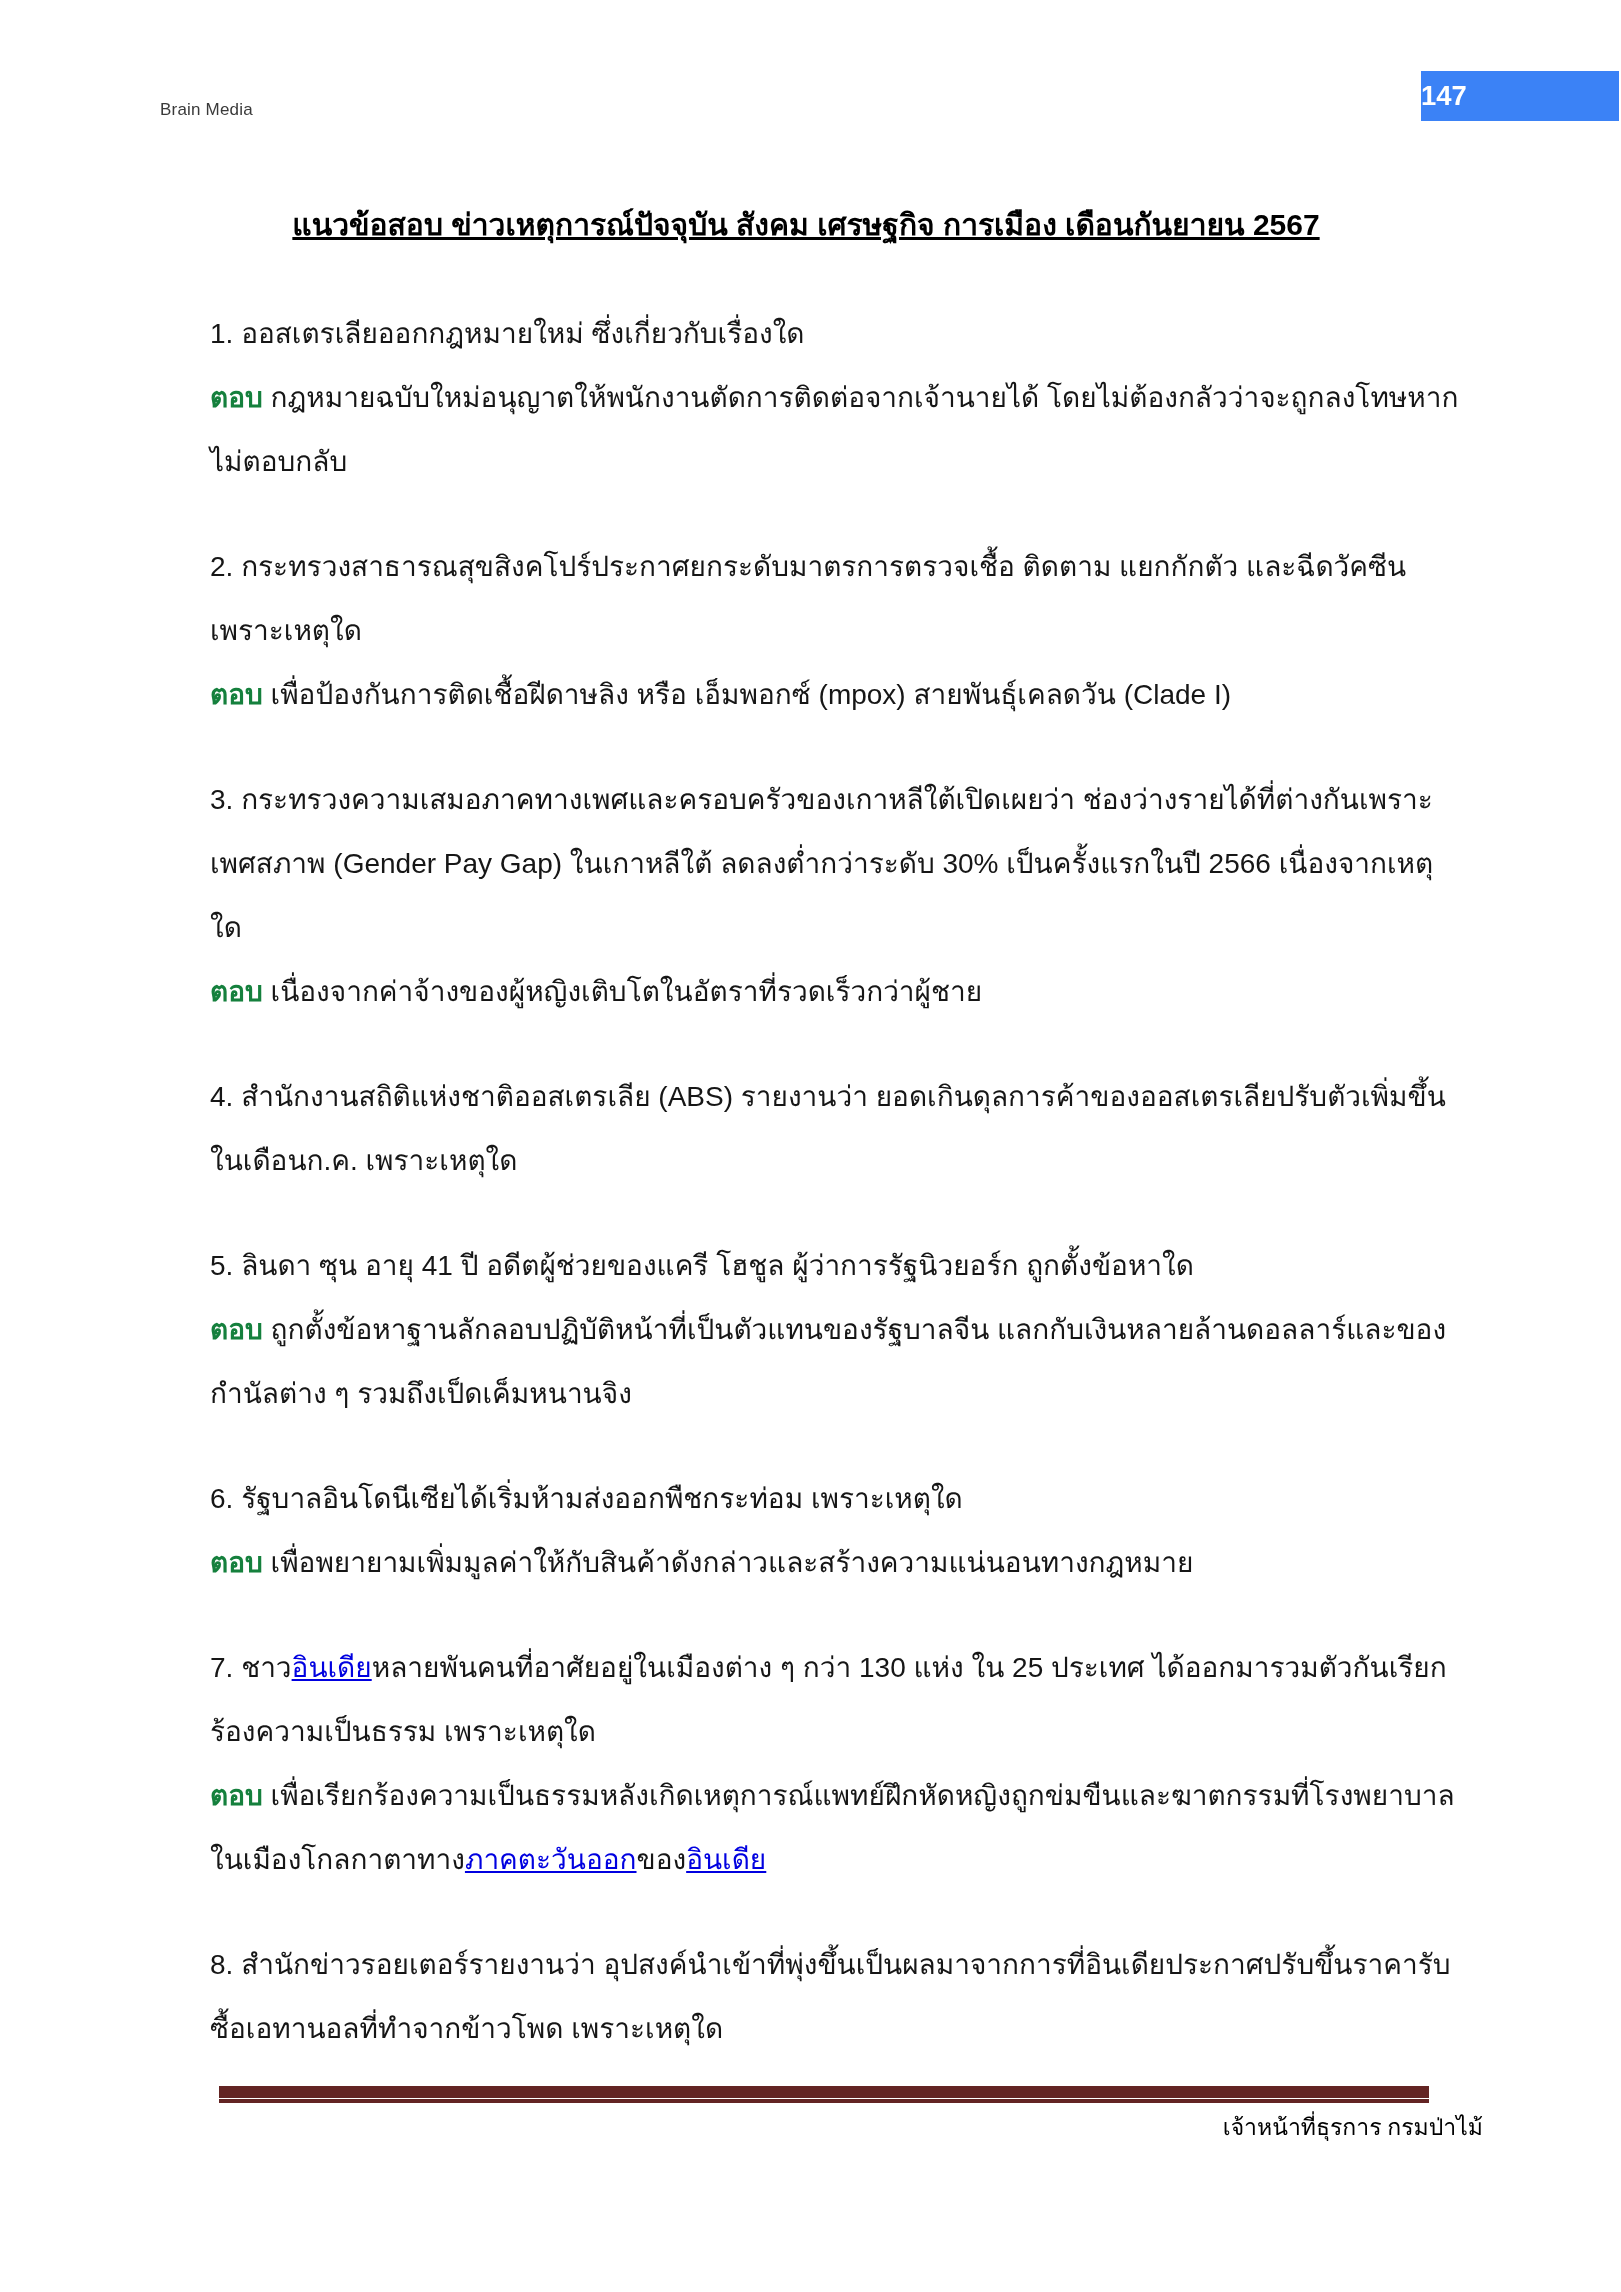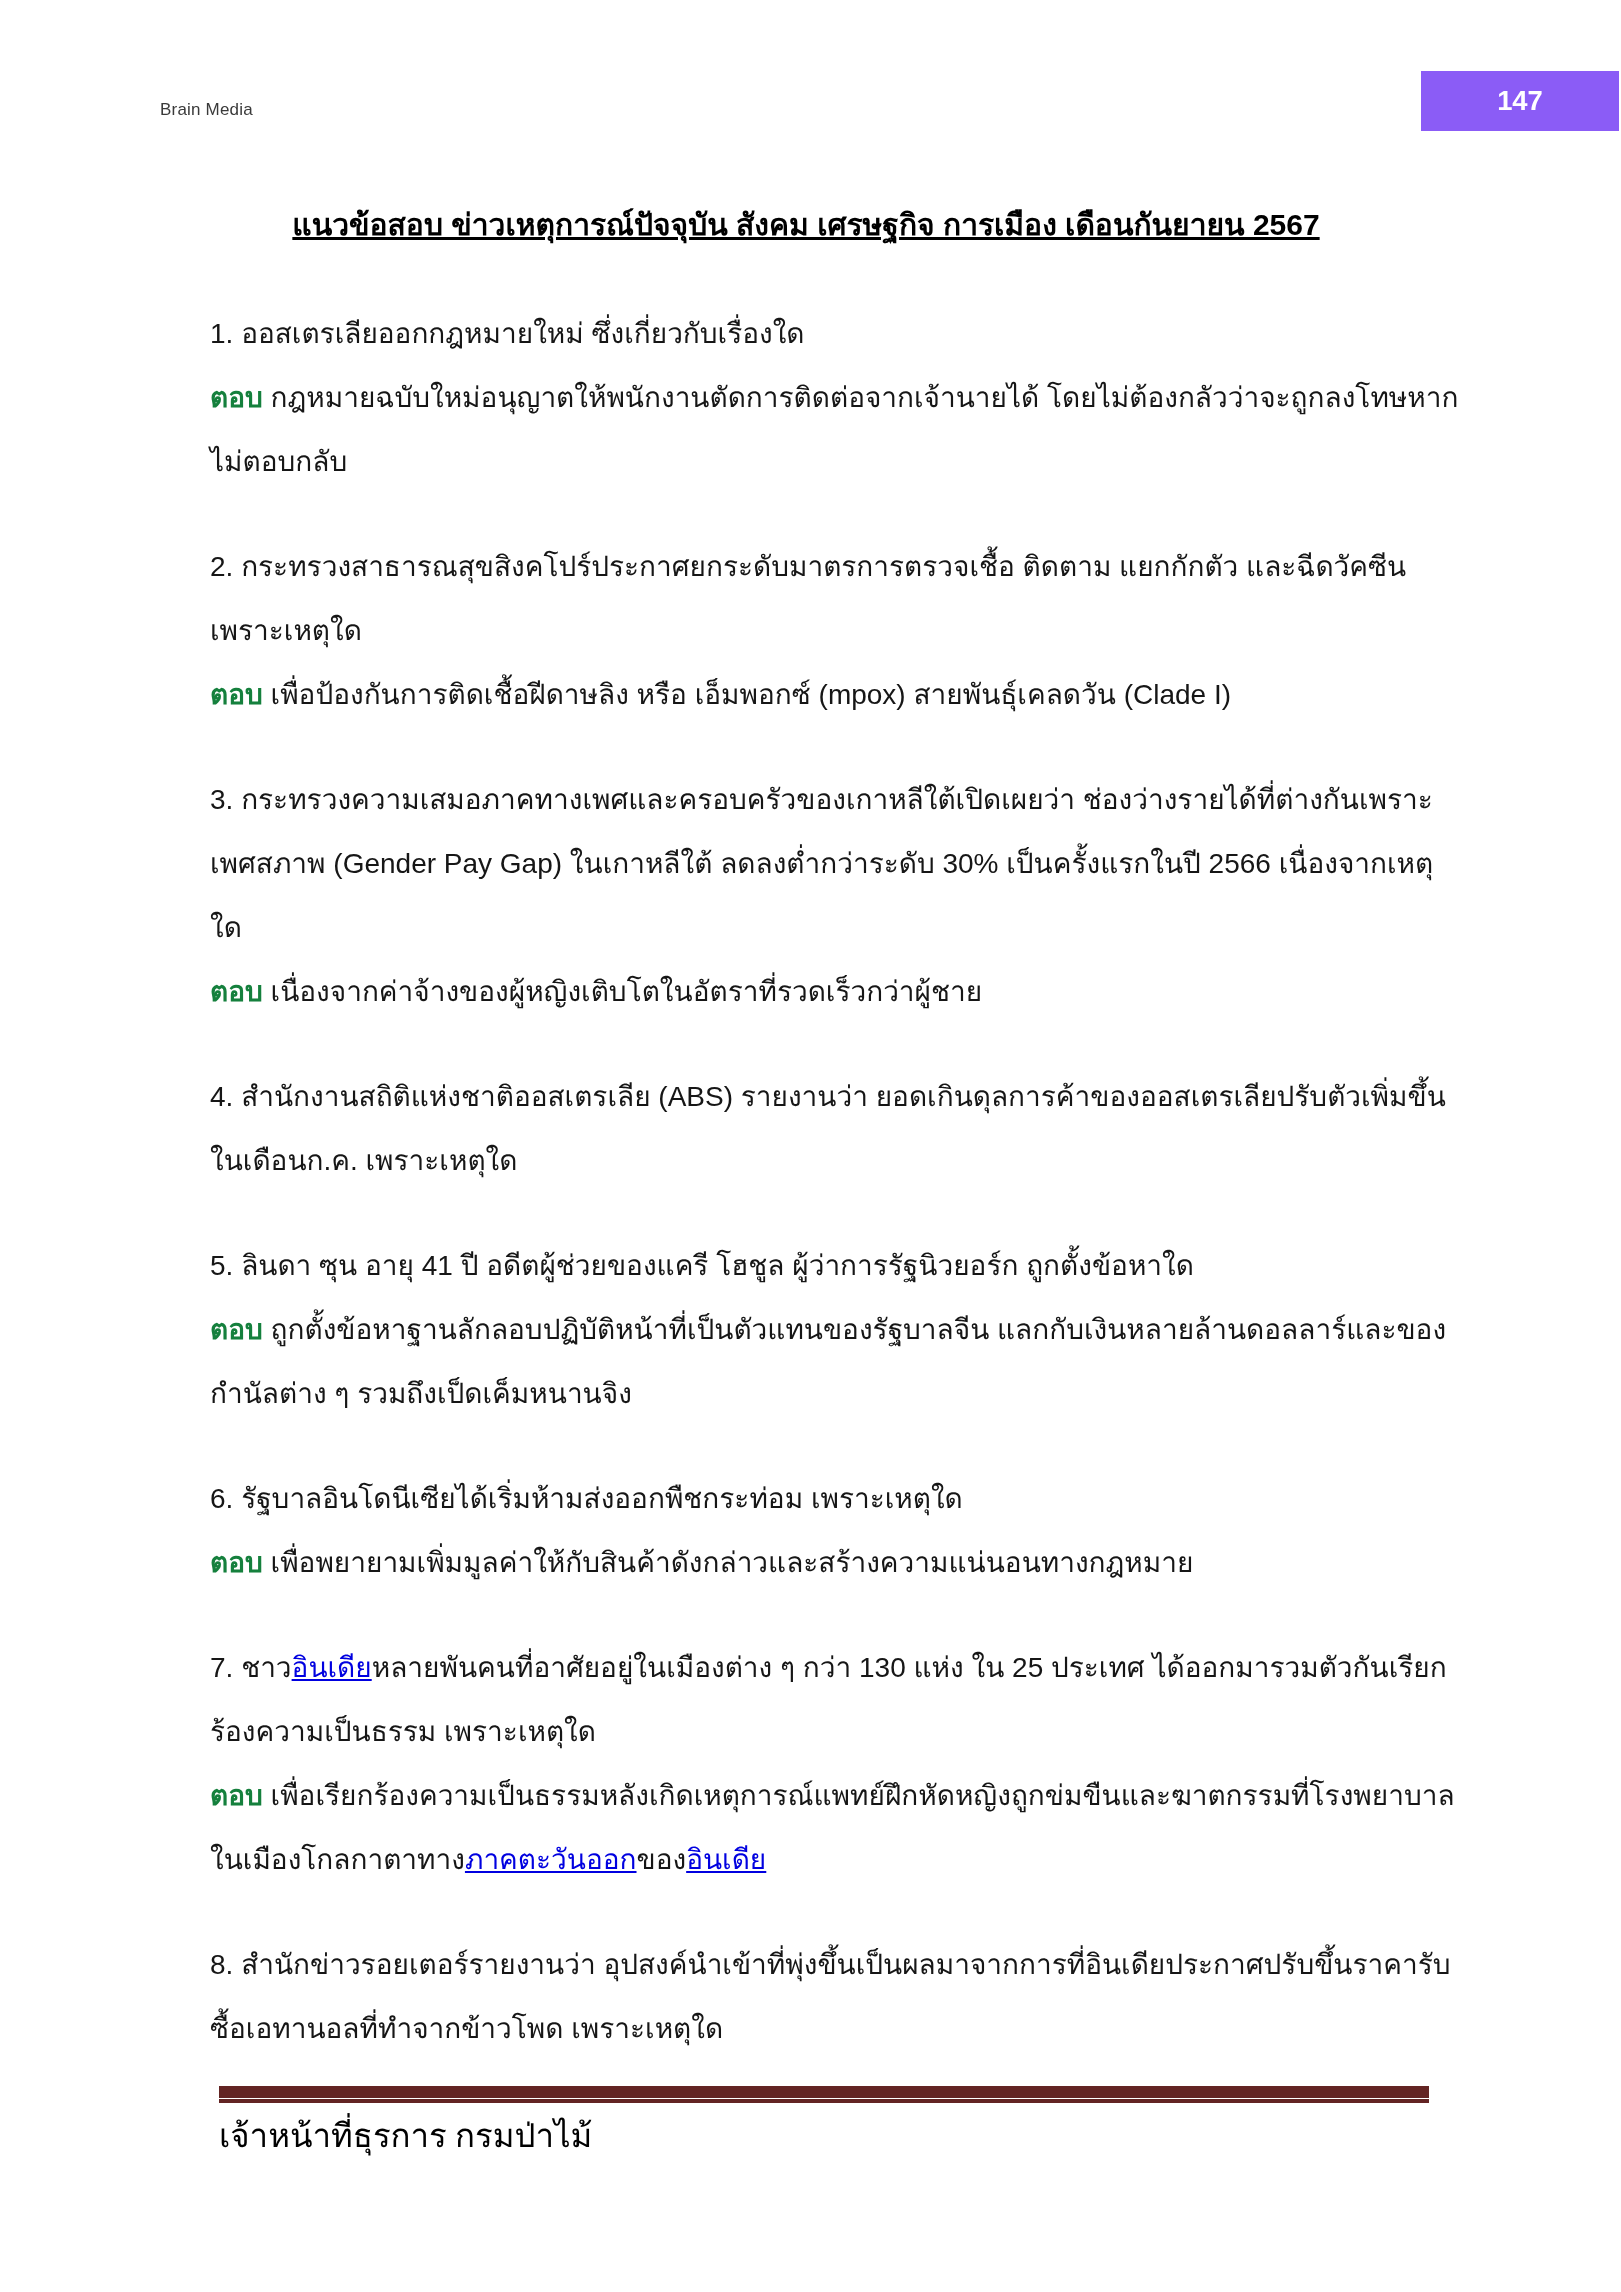--- a/index.html
+++ b/index.html
@@ -16,23 +16,23 @@
     font-family:"Liberation Sans","DejaVu Sans",sans-serif;
     color:var(--ink);
     overflow:hidden;
   }
   
   .brand{
     position:absolute;left:160px;top:100px;
     font-size:17px;color:#3a3a3a;letter-spacing:0.2px;
   }
   .page-number-box{
-    position:absolute;left:1421px;top:71px;width:198px;height:60px;
-    background:#8b5cf6;color:#fff;
-    display:flex;align-items:center;justify-content:center;
+    position:absolute;left:1421px;top:71px;width:198px;height:50px;
+    background:#3b82f6;color:#fff;
+    display:flex;align-items:center;justify-content:flex-start;
     font-size:27.4px;font-weight:bold;
   }
   
   .doc-title{
     position:absolute;left:181px;top:201px;width:1250px;
     text-align:center;font-size:30px;font-weight:bold;color:#000;
     line-height:47px;margin:0;text-decoration:underline;
   }
   
   .qa-list{
@@ -47,22 +47,23 @@
   .footer-rule-thick{
     position:absolute;left:219px;top:2086px;width:1210px;height:11.8px;
     background:var(--rule);
   }
   .footer-rule-thin{
     position:absolute;left:219px;top:2099px;width:1210px;height:3.9px;
     background:var(--rule);
   }
   .footer-credit{
     position:absolute;left:219px;top:2109px;width:1264px;
+    text-align:right;
     font-family:"Liberation Serif","DejaVu Serif",serif;
-    font-size:33px;color:#000;
+    font-size:23px;color:#000;
   }
 </style>
 </head>
 <body>
 
 <div class="page">
 
   <div class="brand">Brain Media</div>
 
   <div class="page-number-box">

